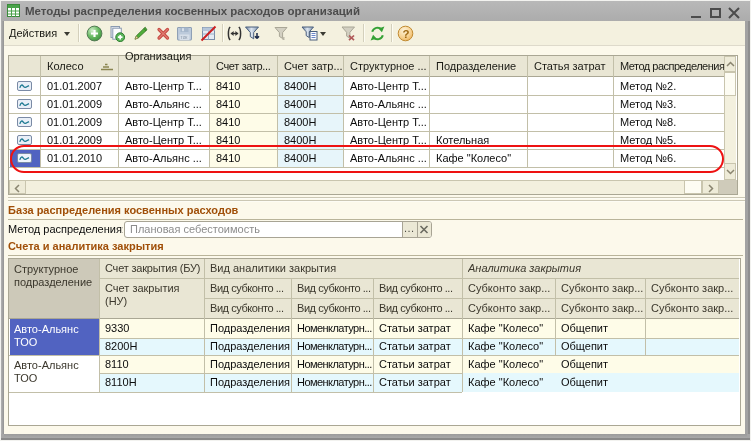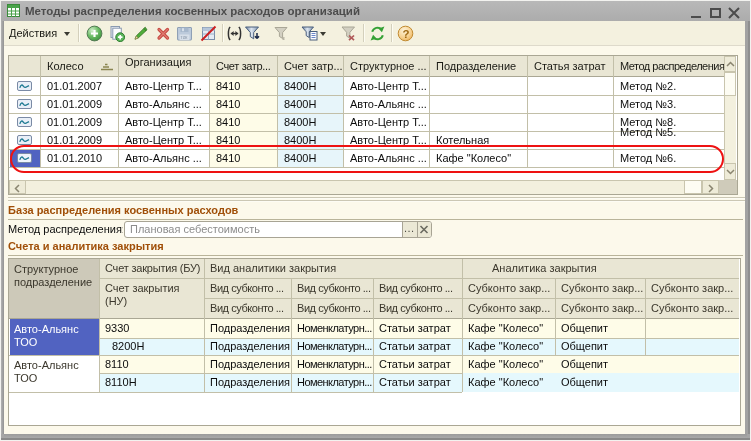--- a/index.html
+++ b/index.html
@@ -148,21 +148,21 @@
 <div style="position:absolute;left:40px;top:56px;width:1px;height:111px;background:#c2bfa8;"></div>
 <div style="position:absolute;left:118px;top:56px;width:1px;height:111px;background:#c2bfa8;"></div>
 <div style="position:absolute;left:209px;top:56px;width:1px;height:111px;background:#c2bfa8;"></div>
 <div style="position:absolute;left:277px;top:56px;width:1px;height:111px;background:#c2bfa8;"></div>
 <div style="position:absolute;left:343px;top:56px;width:1px;height:111px;background:#c2bfa8;"></div>
 <div style="position:absolute;left:429px;top:56px;width:1px;height:111px;background:#c2bfa8;"></div>
 <div style="position:absolute;left:527px;top:56px;width:1px;height:111px;background:#c2bfa8;"></div>
 <div style="position:absolute;left:613px;top:56px;width:1px;height:111px;background:#c2bfa8;"></div>
 <div style="position:absolute;left:724px;top:56px;width:1px;height:111px;background:#c2bfa8;"></div>
 <div style="position:absolute;left:47px;top:56px;width:71px;height:20px;line-height:20px;white-space:nowrap;overflow:hidden;color:#1a1a14;">Колесо</div>
-<div style="position:absolute;left:125px;top:52px;width:84px;height:20px;line-height:20px;white-space:nowrap;overflow:hidden;color:#1a1a14;">Организация</div>
+<div style="position:absolute;left:125px;top:46px;width:84px;height:20px;line-height:20px;white-space:nowrap;overflow:hidden;color:#1a1a14;">Организация</div>
 <div style="position:absolute;left:216px;top:56px;width:61px;height:20px;line-height:20px;white-space:nowrap;overflow:hidden;color:#1a1a14;letter-spacing:-0.35px;">Счет затр...</div>
 <div style="position:absolute;left:284px;top:56px;width:59px;height:20px;line-height:20px;white-space:nowrap;overflow:hidden;color:#1a1a14;">Счет затр...</div>
 <div style="position:absolute;left:350px;top:56px;width:79px;height:20px;line-height:20px;white-space:nowrap;overflow:hidden;color:#1a1a14;">Структурное ...</div>
 <div style="position:absolute;left:436px;top:56px;width:91px;height:20px;line-height:20px;white-space:nowrap;overflow:hidden;color:#1a1a14;">Подразделение</div>
 <div style="position:absolute;left:534px;top:56px;width:79px;height:20px;line-height:20px;white-space:nowrap;overflow:hidden;color:#1a1a14;">Статья затрат</div>
 <div style="position:absolute;left:620px;top:56px;width:104px;height:20px;line-height:20px;white-space:nowrap;overflow:hidden;color:#1a1a14;letter-spacing:-0.5px;">Метод распределения</div>
 <svg style="position:absolute;left:100px;top:61px" width="14" height="10" viewBox="0 0 14 10">
     <path d="M1 8.5 H13 M3 6 H9 M5 3.5 H7.5" stroke="#8a8550" stroke-width="1.3"></path>
   </svg>
 <div style="position:absolute;left:47px;top:77px;width:70px;height:18px;line-height:18px;white-space:nowrap;overflow:hidden;">01.01.2007</div>
@@ -182,21 +182,21 @@
 <div style="position:absolute;left:216px;top:113px;width:60px;height:18px;line-height:18px;white-space:nowrap;overflow:hidden;">8410</div>
 <div style="position:absolute;left:284px;top:113px;width:58px;height:18px;line-height:18px;white-space:nowrap;overflow:hidden;">8400Н</div>
 <div style="position:absolute;left:350px;top:113px;width:78px;height:18px;line-height:18px;white-space:nowrap;overflow:hidden;">Авто-Центр Т...</div>
 <div style="position:absolute;left:620px;top:113px;width:103px;height:18px;line-height:18px;white-space:nowrap;overflow:hidden;">Метод №8.</div>
 <div style="position:absolute;left:47px;top:131px;width:70px;height:18px;line-height:18px;white-space:nowrap;overflow:hidden;">01.01.2009</div>
 <div style="position:absolute;left:125px;top:131px;width:83px;height:18px;line-height:18px;white-space:nowrap;overflow:hidden;">Авто-Центр Т...</div>
 <div style="position:absolute;left:216px;top:131px;width:60px;height:18px;line-height:18px;white-space:nowrap;overflow:hidden;">8410</div>
 <div style="position:absolute;left:284px;top:131px;width:58px;height:18px;line-height:18px;white-space:nowrap;overflow:hidden;">8400Н</div>
 <div style="position:absolute;left:350px;top:131px;width:78px;height:18px;line-height:18px;white-space:nowrap;overflow:hidden;">Авто-Центр Т...</div>
 <div style="position:absolute;left:436px;top:131px;width:90px;height:18px;line-height:18px;white-space:nowrap;overflow:hidden;">Котельная</div>
-<div style="position:absolute;left:620px;top:123px;width:103px;height:18px;line-height:18px;white-space:nowrap;overflow:hidden;">Метод №5.</div>
+<div style="position:absolute;left:620px;top:131px;width:103px;height:18px;line-height:18px;white-space:nowrap;overflow:hidden;">Метод №5.</div>
 <div style="position:absolute;left:47px;top:149px;width:70px;height:18px;line-height:18px;white-space:nowrap;overflow:hidden;">01.01.2010</div>
 <div style="position:absolute;left:125px;top:149px;width:83px;height:18px;line-height:18px;white-space:nowrap;overflow:hidden;">Авто-Альянс ...</div>
 <div style="position:absolute;left:216px;top:149px;width:60px;height:18px;line-height:18px;white-space:nowrap;overflow:hidden;">8410</div>
 <div style="position:absolute;left:284px;top:149px;width:58px;height:18px;line-height:18px;white-space:nowrap;overflow:hidden;">8400Н</div>
 <div style="position:absolute;left:350px;top:149px;width:78px;height:18px;line-height:18px;white-space:nowrap;overflow:hidden;">Авто-Альянс ...</div>
 <div style="position:absolute;left:436px;top:149px;width:90px;height:18px;line-height:18px;white-space:nowrap;overflow:hidden;">Кафе "Колесо"</div>
 <div style="position:absolute;left:620px;top:149px;width:103px;height:18px;line-height:18px;white-space:nowrap;overflow:hidden;">Метод №6.</div>
 <svg style="position:absolute;left:17px;top:81px" width="15" height="10" viewBox="0 0 15 10">
     <rect x="0.5" y="0.5" width="14" height="9" rx="1.5" fill="#e9eff8" stroke="#7a8aa5"></rect>
     <path d="M2.8 6.8 C3.8 3.2 5.2 3.6 6.3 5.2 C7.3 6.6 8.6 6.8 9.8 5.8 L12 4.6" fill="none" stroke="#1d7a92" stroke-width="1.3"></path>
@@ -275,21 +275,21 @@
 <div style="position:absolute;left:555px;top:279px;width:1px;height:40px;background:#c2bfa8;"></div>
 <div style="position:absolute;left:645px;top:279px;width:1px;height:40px;background:#c2bfa8;"></div>
 <div style="position:absolute;left:462px;top:259px;width:1px;height:60px;background:#c2bfa8;"></div>
 <div style="position:absolute;left:204px;top:298px;width:535px;height:1px;background:#c2bfa8;"></div>
 <div style="position:absolute;left:14px;top:262px;width:84px;height:14px;line-height:14px;white-space:nowrap;overflow:hidden;color:#3b372c;">Структурное</div>
 <div style="position:absolute;left:14px;top:275px;width:84px;height:14px;line-height:14px;white-space:nowrap;overflow:hidden;color:#3b372c;">подразделение</div>
 <div style="position:absolute;left:105px;top:259px;width:98px;height:19px;line-height:19px;white-space:nowrap;overflow:hidden;color:#3b372c;letter-spacing:-0.2px;">Счет закрытия (БУ)</div>
 <div style="position:absolute;left:105px;top:281px;width:97px;height:14px;line-height:14px;white-space:nowrap;overflow:hidden;color:#3b372c;">Счет закрытия</div>
 <div style="position:absolute;left:105px;top:294px;width:97px;height:14px;line-height:14px;white-space:nowrap;overflow:hidden;color:#3b372c;">(НУ)</div>
 <div style="position:absolute;left:210px;top:259px;width:250px;height:19px;line-height:19px;white-space:nowrap;overflow:hidden;color:#3b372c;">Вид аналитики закрытия</div>
-<div style="position:absolute;left:492px;top:259px;width:250px;height:19px;line-height:19px;white-space:nowrap;overflow:hidden;color:#3b372c;">Аналитика закрытия</div>
+<div style="position:absolute;left:468px;top:259px;width:250px;height:19px;line-height:19px;white-space:nowrap;overflow:hidden;color:#3b372c;font-style:italic;">Аналитика закрытия</div>
 <div style="position:absolute;left:210px;top:279px;width:81px;height:19px;line-height:19px;white-space:nowrap;overflow:hidden;color:#3b372c;letter-spacing:-0.45px;">Вид субконто ...</div>
 <div style="position:absolute;left:210px;top:299px;width:81px;height:19px;line-height:19px;white-space:nowrap;overflow:hidden;color:#3b372c;letter-spacing:-0.45px;">Вид субконто ...</div>
 <div style="position:absolute;left:297px;top:279px;width:76px;height:19px;line-height:19px;white-space:nowrap;overflow:hidden;color:#3b372c;letter-spacing:-0.45px;">Вид субконто ...</div>
 <div style="position:absolute;left:297px;top:299px;width:76px;height:19px;line-height:19px;white-space:nowrap;overflow:hidden;color:#3b372c;letter-spacing:-0.45px;">Вид субконто ...</div>
 <div style="position:absolute;left:379px;top:279px;width:83px;height:19px;line-height:19px;white-space:nowrap;overflow:hidden;color:#3b372c;letter-spacing:-0.45px;">Вид субконто ...</div>
 <div style="position:absolute;left:379px;top:299px;width:83px;height:19px;line-height:19px;white-space:nowrap;overflow:hidden;color:#3b372c;letter-spacing:-0.45px;">Вид субконто ...</div>
 <div style="position:absolute;left:468px;top:279px;width:86px;height:19px;line-height:19px;white-space:nowrap;overflow:hidden;color:#3b372c;">Субконто закр...</div>
 <div style="position:absolute;left:468px;top:299px;width:86px;height:19px;line-height:19px;white-space:nowrap;overflow:hidden;color:#3b372c;">Субконто закр...</div>
 <div style="position:absolute;left:561px;top:279px;width:83px;height:19px;line-height:19px;white-space:nowrap;overflow:hidden;color:#3b372c;">Субконто закр...</div>
 <div style="position:absolute;left:561px;top:299px;width:83px;height:19px;line-height:19px;white-space:nowrap;overflow:hidden;color:#3b372c;">Субконто закр...</div>
@@ -309,21 +309,21 @@
 <div style="position:absolute;left:14px;top:322px;width:84px;height:14px;line-height:14px;white-space:nowrap;overflow:hidden;color:#fff;">Авто-Альянс</div>
 <div style="position:absolute;left:14px;top:335px;width:84px;height:14px;line-height:14px;white-space:nowrap;overflow:hidden;color:#fff;">ТОО</div>
 <div style="position:absolute;left:14px;top:358px;width:84px;height:14px;line-height:14px;white-space:nowrap;overflow:hidden;color:#3b372c;">Авто-Альянс</div>
 <div style="position:absolute;left:14px;top:371px;width:84px;height:14px;line-height:14px;white-space:nowrap;overflow:hidden;color:#3b372c;">ТОО</div>
 <div style="position:absolute;left:105px;top:319px;width:99px;height:19px;line-height:19px;white-space:nowrap;overflow:hidden;">9330</div>
 <div style="position:absolute;left:210px;top:319px;width:81px;height:19px;line-height:19px;white-space:nowrap;overflow:hidden;">Подразделения</div>
 <div style="position:absolute;left:297px;top:319px;width:76px;height:19px;line-height:19px;white-space:nowrap;overflow:hidden;letter-spacing:-0.55px;">Номенклатурн...</div>
 <div style="position:absolute;left:379px;top:319px;width:83px;height:19px;line-height:19px;white-space:nowrap;overflow:hidden;">Статьи затрат</div>
 <div style="position:absolute;left:468px;top:319px;width:87px;height:19px;line-height:19px;white-space:nowrap;overflow:hidden;">Кафе "Колесо"</div>
 <div style="position:absolute;left:561px;top:319px;width:84px;height:19px;line-height:19px;white-space:nowrap;overflow:hidden;">Общепит</div>
-<div style="position:absolute;left:105px;top:338px;width:99px;height:17px;line-height:17px;white-space:nowrap;overflow:hidden;margin-left:7px;">8200Н</div>
+<div style="position:absolute;left:105px;top:338px;width:99px;height:17px;line-height:17px;white-space:nowrap;overflow:hidden;">8200Н</div>
 <div style="position:absolute;left:210px;top:338px;width:81px;height:17px;line-height:17px;white-space:nowrap;overflow:hidden;">Подразделения</div>
 <div style="position:absolute;left:297px;top:338px;width:76px;height:17px;line-height:17px;white-space:nowrap;overflow:hidden;letter-spacing:-0.55px;">Номенклатурн...</div>
 <div style="position:absolute;left:379px;top:338px;width:83px;height:17px;line-height:17px;white-space:nowrap;overflow:hidden;">Статьи затрат</div>
 <div style="position:absolute;left:468px;top:338px;width:87px;height:17px;line-height:17px;white-space:nowrap;overflow:hidden;">Кафе "Колесо"</div>
 <div style="position:absolute;left:561px;top:338px;width:84px;height:17px;line-height:17px;white-space:nowrap;overflow:hidden;">Общепит</div>
 <div style="position:absolute;left:105px;top:355px;width:99px;height:18px;line-height:18px;white-space:nowrap;overflow:hidden;">8110</div>
 <div style="position:absolute;left:210px;top:355px;width:81px;height:18px;line-height:18px;white-space:nowrap;overflow:hidden;">Подразделения</div>
 <div style="position:absolute;left:297px;top:355px;width:76px;height:18px;line-height:18px;white-space:nowrap;overflow:hidden;letter-spacing:-0.55px;">Номенклатурн...</div>
 <div style="position:absolute;left:379px;top:355px;width:83px;height:18px;line-height:18px;white-space:nowrap;overflow:hidden;">Статьи затрат</div>
 <div style="position:absolute;left:468px;top:355px;width:87px;height:18px;line-height:18px;white-space:nowrap;overflow:hidden;">Кафе "Колесо"</div>

